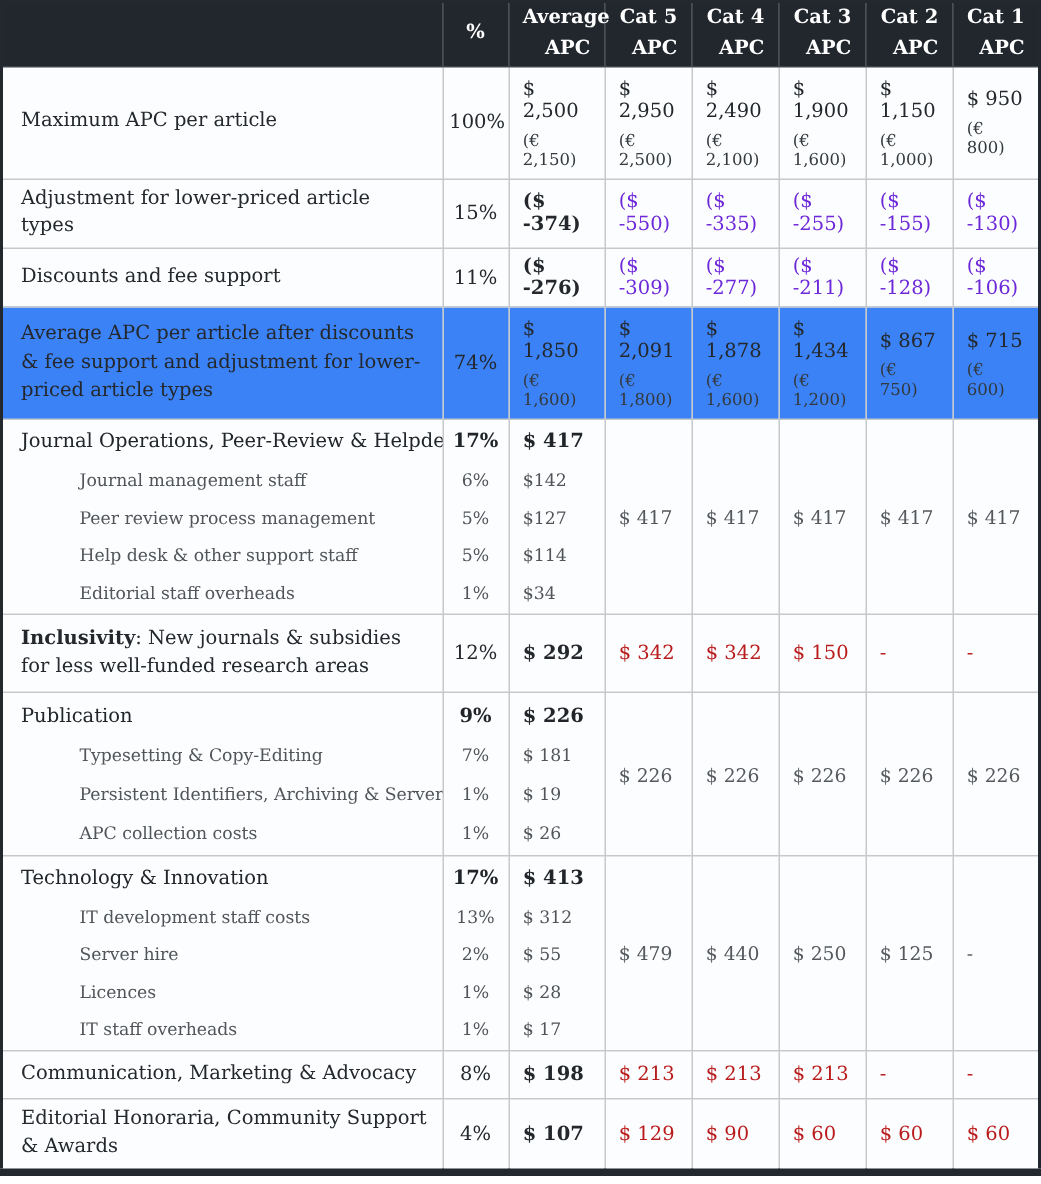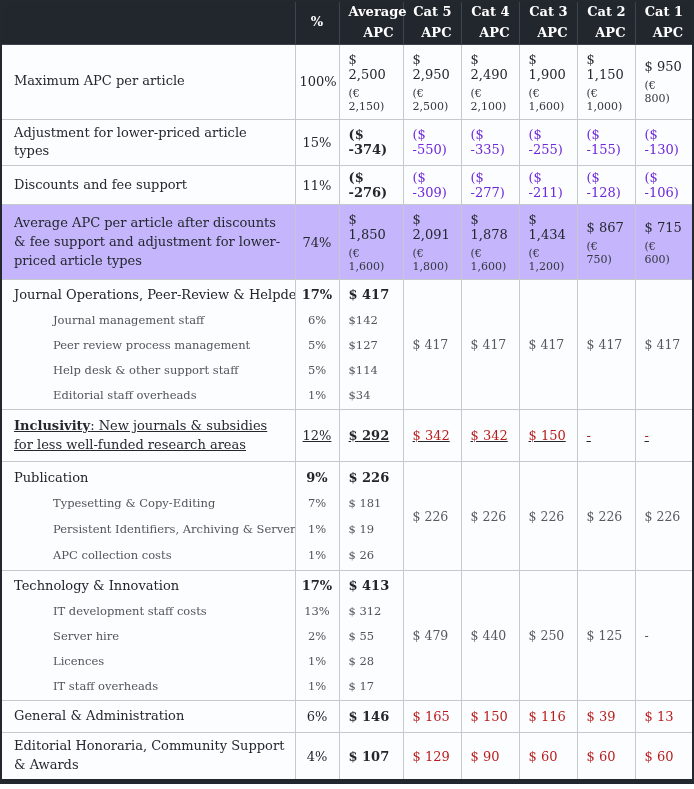--- a/index.html
+++ b/index.html
@@ -14,22 +14,22 @@
   td.label{padding-left:12px;line-height:1.45;}
   td.pct{text-align:center;padding:4px 4px;}
   .usd{font-size:13px;margin:3px 0 5px;}
   .eur{font-size:11px;color:#34393d;margin-bottom:2px;}
   .avgb{font-weight:700;}
   .catv{color:#b91c1c;}
   .neg{color:#6d28d9;}
   .b{font-weight:700;}
   
   tr.r-max{height:56px;} tr.r-adj{height:33px;} tr.r-disc{height:32px;margin-top:16px;}
-  tr.r-after{height:65px;background:#c4b5fd;}
-  tr.r-ops{height:125px;} tr.r-incl{height:52px;text-decoration:underline;} tr.r-pub{height:104px;} tr.r-tech{height:128px;}
+  tr.r-after{height:65px;background:#3b82f6;}
+  tr.r-ops{height:125px;} tr.r-incl{height:52px;} tr.r-pub{height:104px;} tr.r-tech{height:128px;}
   tr.r-comm,tr.r-gen,tr.r-edh{height:32px;}
   
   td.stack{padding:2px 0;vertical-align:middle;}
   .line{height:25px;display:flex;align-items:center;white-space:nowrap;overflow:hidden;}
   tr.r-pub .line{height:26px;}
   td.lstack .line{padding-left:12px;}
   td.lstack .sub{padding-left:51px;}
   .sub,.subv{font-size:11.5px;color:#515559;}
   .head{color:#212529;font-size:13px;}
   td.pstack .line{justify-content:center;}
@@ -232,31 +232,31 @@
         <div class="line subv">$ 28</div>
         <div class="line subv">$ 17</div>
       </td>
       <td class="catm">$ 479</td>
       <td class="catm">$ 440</td>
       <td class="catm">$ 250</td>
       <td class="catm">$ 125</td>
       <td class="catm">-</td>
     </tr>
 
-
-    <tr class="r-gen">
-      <td class="label">General &amp; Administration</td>
-      <td class="pct">6%</td>
-      <td class="avgb">$ 146</td>
-      <td class="catv">$ 165</td>
-      <td class="catv">$ 150</td>
-      <td class="catv">$ 116</td>
-      <td class="catv">$ 39</td>
-      <td class="catv">$ 13</td>
-    </tr>
+    <tr class="r-comm">
+      <td class="label">Communication, Marketing &amp; Advocacy</td>
+      <td class="pct">8%</td>
+      <td class="avgb">$ 198</td>
+      <td class="catv">$ 213</td>
+      <td class="catv">$ 213</td>
+      <td class="catv">$ 213</td>
+      <td class="catv">-</td>
+      <td class="catv">-</td>
+    </tr>
+
 
     <tr class="r-edh">
       <td class="label">Editorial Honoraria, Community Support &amp; Awards</td>
       <td class="pct">4%</td>
       <td class="avgb">$ 107</td>
       <td class="catv">$ 129</td>
       <td class="catv">$ 90</td>
       <td class="catv">$ 60</td>
       <td class="catv">$ 60</td>
       <td class="catv">$ 60</td>

